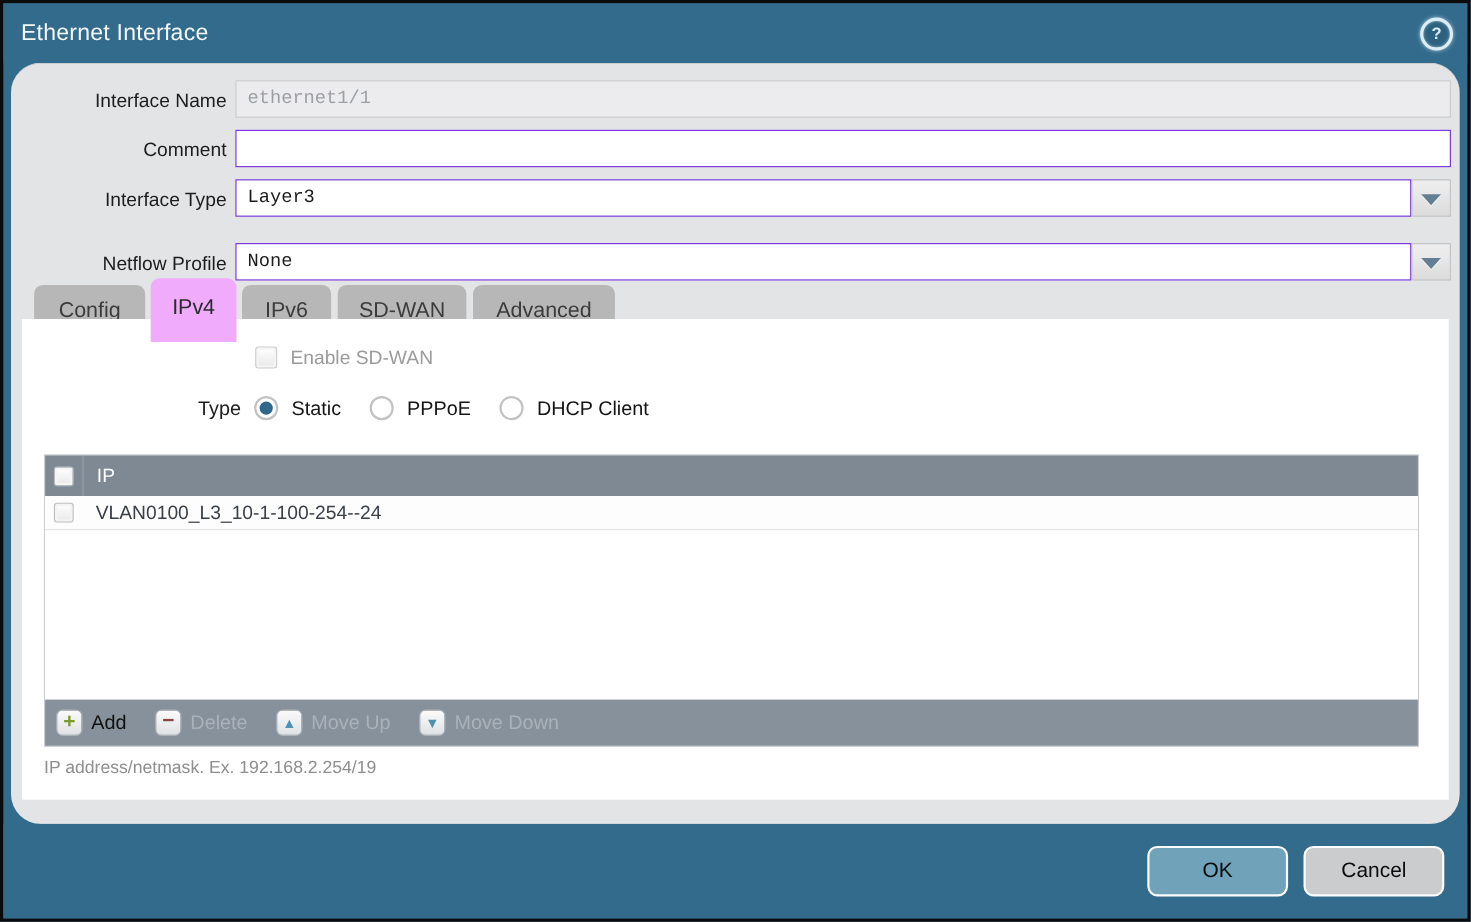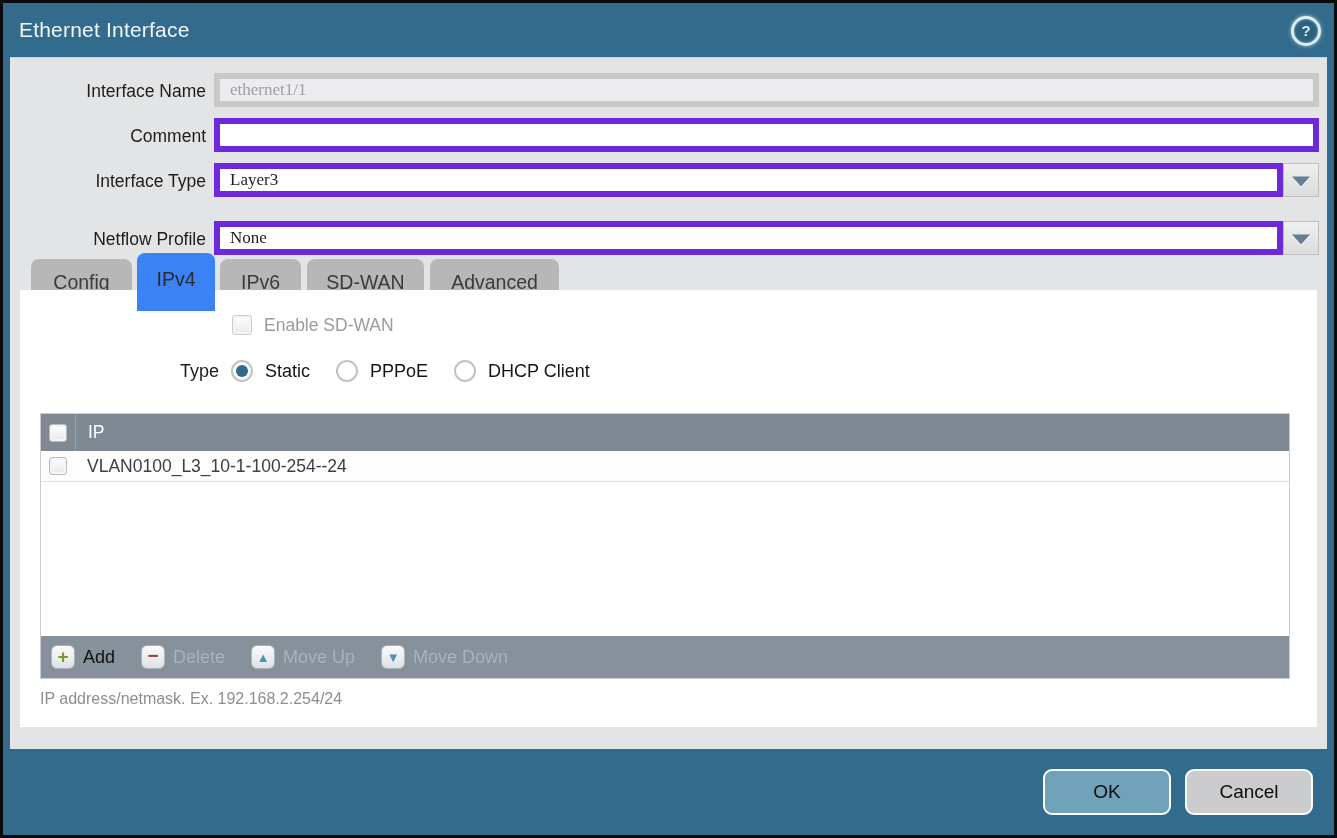--- a/index.html
+++ b/index.html
@@ -15,52 +15,52 @@
   }
   .help-icon{
     position:absolute;right:13px;top:13px;width:24px;height:24px;border-radius:50%;
     border:3px solid #d9edf7;box-shadow:0 0 4px rgba(255,255,255,.6), inset 0 0 3px rgba(255,255,255,.5);
     color:#d9edf7;font-size:15px;font-weight:bold;line-height:24px;text-align:center;cursor:pointer;
     background:#2c617f;
   }
   
   .body{
     position:absolute;left:7px;right:7px;top:54px;bottom:86px;
-    background:#e3e4e6;border-top:1px solid #cfd2d5;
+    background:#e3e4e6;border-top:1px solid #cfd2d5;border-radius:27px;
   }
   .form-row{position:absolute;left:0;right:8px;height:36px;}
   .form-row .lbl{
     position:absolute;left:0;width:196px;top:0;height:36px;line-height:36px;
     text-align:right;font-size:17.5px;color:#1d1d1d;
   }
   .form-row .ctl{position:absolute;left:204px;right:0;top:0;height:36px;}
   .txt{
-    position:absolute;left:0;right:0;top:0;height:34px;border:6px solid #6d28d9;background:#fff;
-    font-family:Liberation Serif, serif;font-size:17px;color:#1d1d1d;padding:0 10px;box-sizing:border-box;
+    position:absolute;left:0;right:0;top:0;height:34px;border:1px solid #6d28d9;background:#fff;
+    font-family:Liberation Mono, monospace;font-size:17px;color:#1d1d1d;padding:0 10px;box-sizing:border-box;
     outline:none;
   }
   .txt.disabled{background:#ececee;color:#9da0a3;border-color:#c9c9c9;}
   .combo .txt{right:36px;}
   .combo-btn{
     position:absolute;right:0;top:0;width:36px;height:34px;box-sizing:border-box;
     background:linear-gradient(#efefef,#dcdcdc);border:1px solid #c0c0c0;cursor:pointer;
   }
   .combo-btn .tri{
     position:absolute;left:50%;top:50%;transform:translate(-50%,-35%);
     width:0;height:0;border-left:9px solid transparent;border-right:9px solid transparent;
     border-top:10px solid #647f93;filter:drop-shadow(0 1px 0 rgba(255,255,255,.7));
   }
   
   .tabs{position:absolute;left:10px;top:194px;height:54px;}
   .tab{
     position:absolute;top:7px;height:44px;box-sizing:border-box;background:#b6b7b6;
     border-radius:8px 8px 0 0;text-align:center;font-size:19.5px;color:#3b3b3b;
     line-height:47px;cursor:pointer;
   }
-  .tab.active{top:1px;height:58px;background:#3b82f6;color:#2b2b2b;line-height:52px;z-index:3;}
+  .tab.active{top:1px;height:58px;background:#f0abfc;color:#2b2b2b;line-height:52px;z-index:3;}
   
   .panel{
     position:absolute;left:10px;right:10px;top:232px;height:437px;background:#fff;z-index:2;
   }
   .sdwan-row{position:absolute;left:212px;top:22px;height:26px;display:flex;align-items:center;gap:12px;}
   .checkbox{
     width:20px;height:20px;box-sizing:border-box;border:1px solid #b9bcbe;border-radius:3px;
     background:linear-gradient(#ffffff,#e8e8e8);box-shadow:inset 0 0 0 2px #f4f4f4;cursor:pointer;
   }
   .checkbox.dim{border-color:#c9cccd;}
@@ -224,21 +224,21 @@
           </div>
           <div class="tbtn disabled">
             <div class="chip">
                 <span class="down">▼</span>
               </div>
             <div class="t">Move Down</div>
           </div>
         </div>
       </div>
 
-      <div class="hint">IP address/netmask. Ex. 192.168.2.254/24</div>
+      <div class="hint">IP address/netmask. Ex. 192.168.2.254/19</div>
     </div>
   </div>
 
   <div class="footer">
     <div class="btn ok">OK</div>
     <div class="btn cancel">Cancel</div>
   </div>
 
 </div>
 

